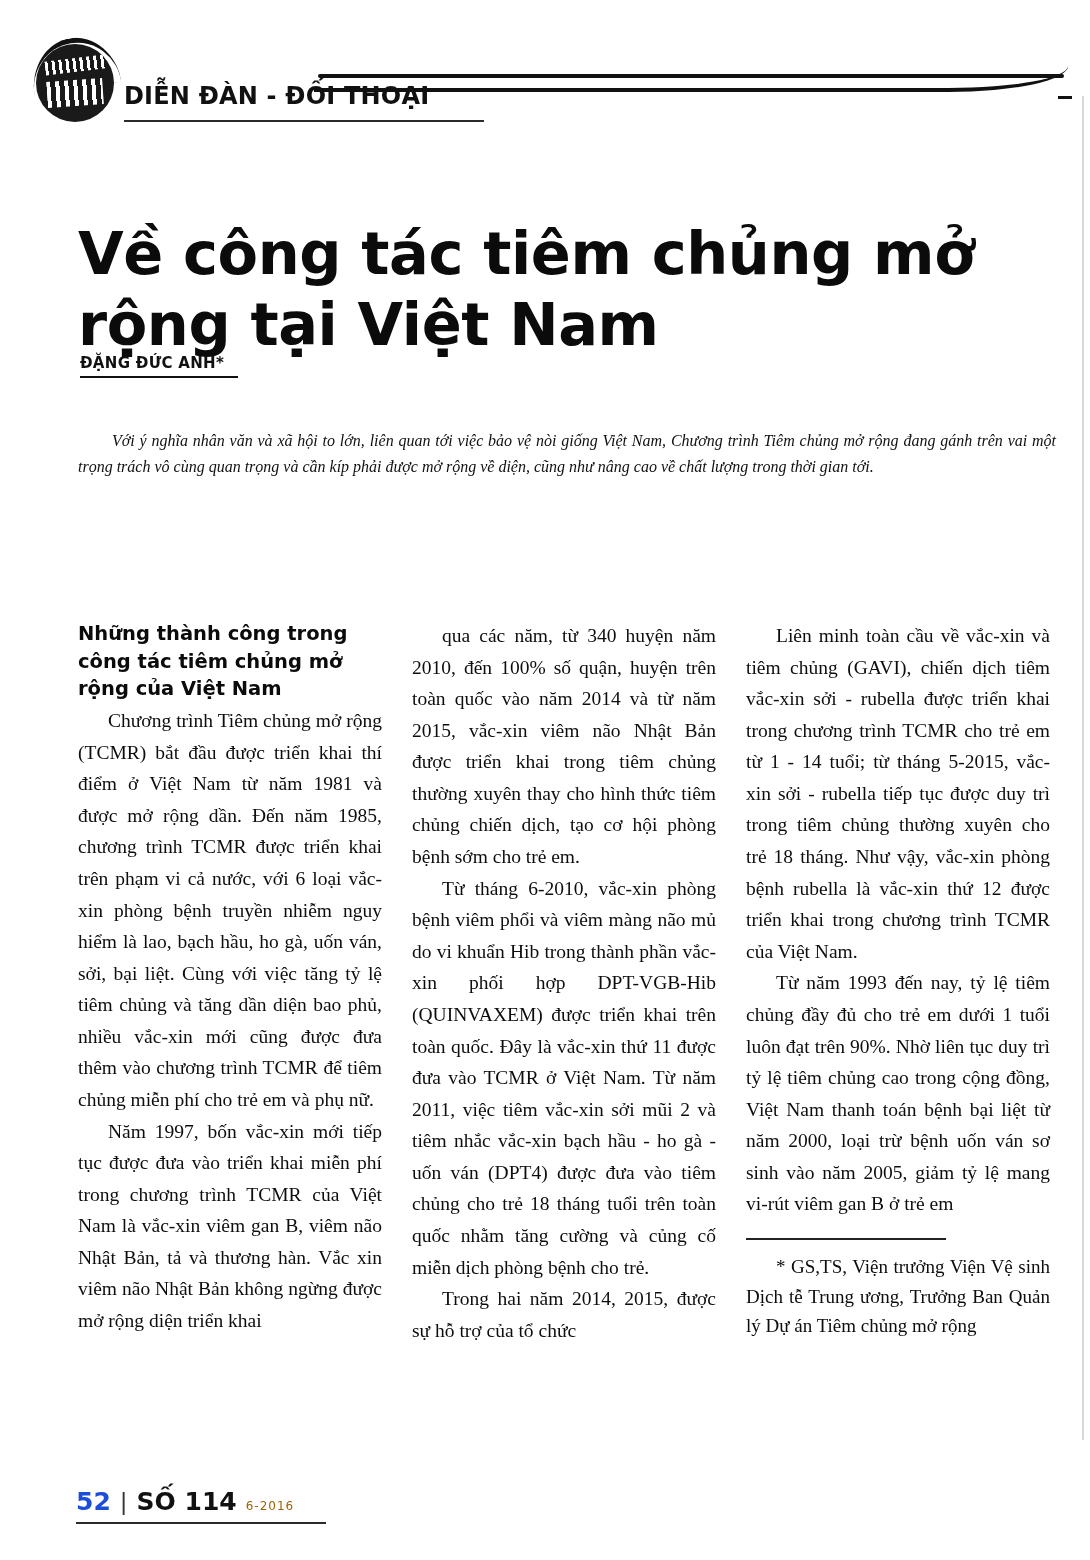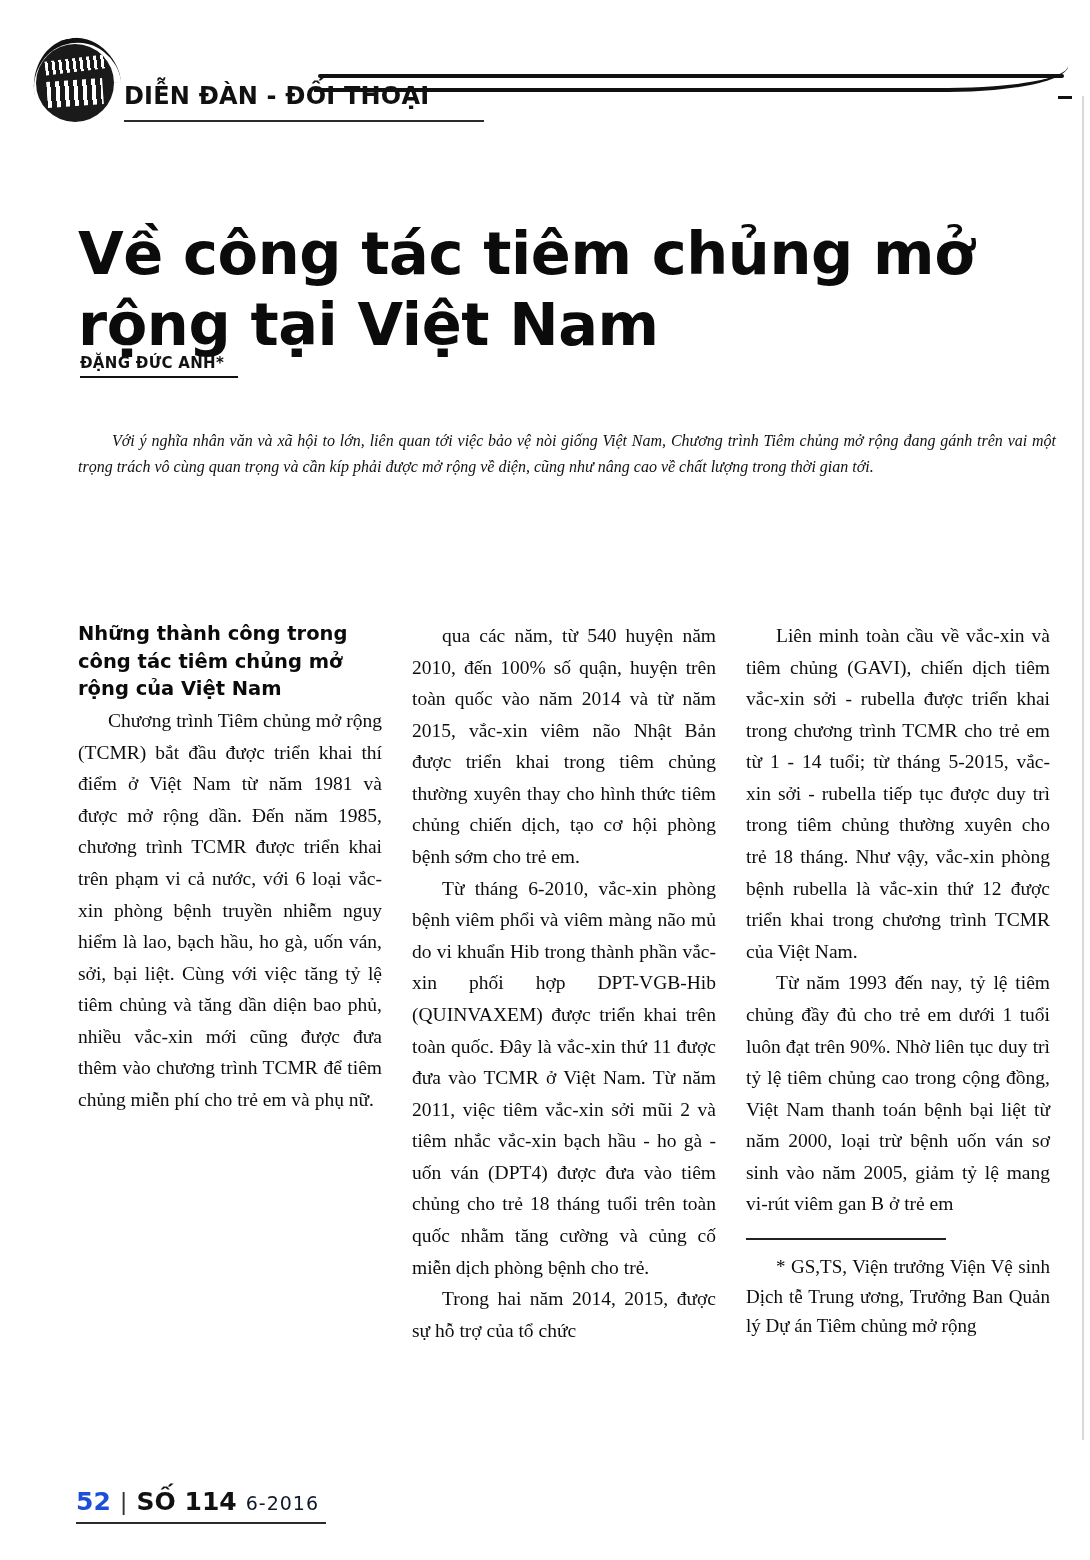--- a/index.html
+++ b/index.html
@@ -234,22 +234,22 @@
     font-weight: 400;
     font-size: 23px;
     color: #333;
   }
   .issue {
     font-weight: 700;
     font-size: 25px;
     color: #111;
   }
   .issue-date {
-    font-size: 19px;
-    color: #0f172a;
+    font-size: 12px;
+    color: #a16207;
     letter-spacing: 1px;
   }
   .footer-rule {
     position: absolute;
     left: 76px;
     bottom: 36px;
     width: 250px;
     height: 2px;
     background: #2b2b2b;
   }
@@ -286,24 +286,25 @@
   <div class="byline">ĐẶNG ĐỨC ANH*</div>
   <div class="byline-rule"></div>
 
   <div class="lead">Với ý nghĩa nhân văn và xã hội to lớn, liên quan tới việc bảo vệ nòi giống Việt Nam, Chương trình Tiêm chủng mở rộng đang gánh trên vai một trọng trách vô cùng quan trọng và cần kíp phải được mở rộng về diện, cũng như nâng cao về chất lượng trong thời gian tới.</div>
 
   <div class="cols">
 
     <div class="col">
       <h2 class="subhead">Những thành công trong công tác tiêm chủng mở rộng của Việt Nam</h2>
       <p>Chương trình Tiêm chủng mở rộng (TCMR) bắt đầu được triển khai thí điểm ở Việt Nam từ năm 1981 và được mở rộng dần. Đến năm 1985, chương trình TCMR được triển khai trên phạm vi cả nước, với 6 loại vắc-xin phòng bệnh truyền nhiễm nguy hiểm là lao, bạch hầu, ho gà, uốn ván, sởi, bại liệt. Cùng với việc tăng tỷ lệ tiêm chủng và tăng dần diện bao phủ, nhiều vắc-xin mới cũng được đưa thêm vào chương trình TCMR để tiêm chủng miễn phí cho trẻ em và phụ nữ.</p>
+      <p>Năm 1997, bốn vắc-xin mới tiếp tục được đưa vào triển khai miễn phí trong chương trình TCMR của Việt Nam là vắc-xin viêm gan B, viêm não Nhật Bản, tả và thương hàn. Vắc xin viêm não Nhật Bản không ngừng được mở rộng diện triển khai</p>
     </div>
 
     <div class="col">
-      <p>qua các năm, từ 540 huyện năm 2010, đến 100% số quận, huyện trên toàn quốc vào năm 2014 và từ năm 2015, vắc-xin viêm não Nhật Bản được triển khai trong tiêm chủng thường xuyên thay cho hình thức tiêm chủng chiến dịch, tạo cơ hội phòng bệnh sớm cho trẻ em.</p>
+      <p>qua các năm, từ 340 huyện năm 2010, đến 100% số quận, huyện trên toàn quốc vào năm 2014 và từ năm 2015, vắc-xin viêm não Nhật Bản được triển khai trong tiêm chủng thường xuyên thay cho hình thức tiêm chủng chiến dịch, tạo cơ hội phòng bệnh sớm cho trẻ em.</p>
       <p>Từ tháng 6-2010, vắc-xin phòng bệnh viêm phổi và viêm màng não mủ do vi khuẩn Hib trong thành phần vắc-xin phối hợp DPT-VGB-Hib (QUINVAXEM) được triển khai trên toàn quốc. Đây là vắc-xin thứ 11 được đưa vào TCMR ở Việt Nam. Từ năm 2011, việc tiêm vắc-xin sởi mũi 2 và tiêm nhắc vắc-xin bạch hầu - ho gà - uốn ván (DPT4) được đưa vào tiêm chủng cho trẻ 18 tháng tuổi trên toàn quốc nhằm tăng cường và củng cố miễn dịch phòng bệnh cho trẻ.</p>
       <p>Trong hai năm 2014, 2015, được sự hỗ trợ của tổ chức</p>
     </div>
 
     <div class="col">
       <p>Liên minh toàn cầu về vắc-xin và tiêm chủng (GAVI), chiến dịch tiêm vắc-xin sởi - rubella được triển khai trong chương trình TCMR cho trẻ em từ 1 - 14 tuổi; từ tháng 5-2015, vắc-xin sởi - rubella tiếp tục được duy trì trong tiêm chủng thường xuyên cho trẻ 18 tháng. Như vậy, vắc-xin phòng bệnh rubella là vắc-xin thứ 12 được triển khai trong chương trình TCMR của Việt Nam.</p>
       <p>Từ năm 1993 đến nay, tỷ lệ tiêm chủng đầy đủ cho trẻ em dưới 1 tuổi luôn đạt trên 90%. Nhờ liên tục duy trì tỷ lệ tiêm chủng cao trong cộng đồng, Việt Nam thanh toán bệnh bại liệt từ năm 2000, loại trừ bệnh uốn ván sơ sinh vào năm 2005, giảm tỷ lệ mang vi-rút viêm gan B ở trẻ em</p>
       <div class="footnote-rule"></div>
       <p class="footnote">* GS,TS, Viện trưởng Viện Vệ sinh Dịch tễ Trung ương, Trưởng Ban Quản lý Dự án Tiêm chủng mở rộng</p>
     </div>

